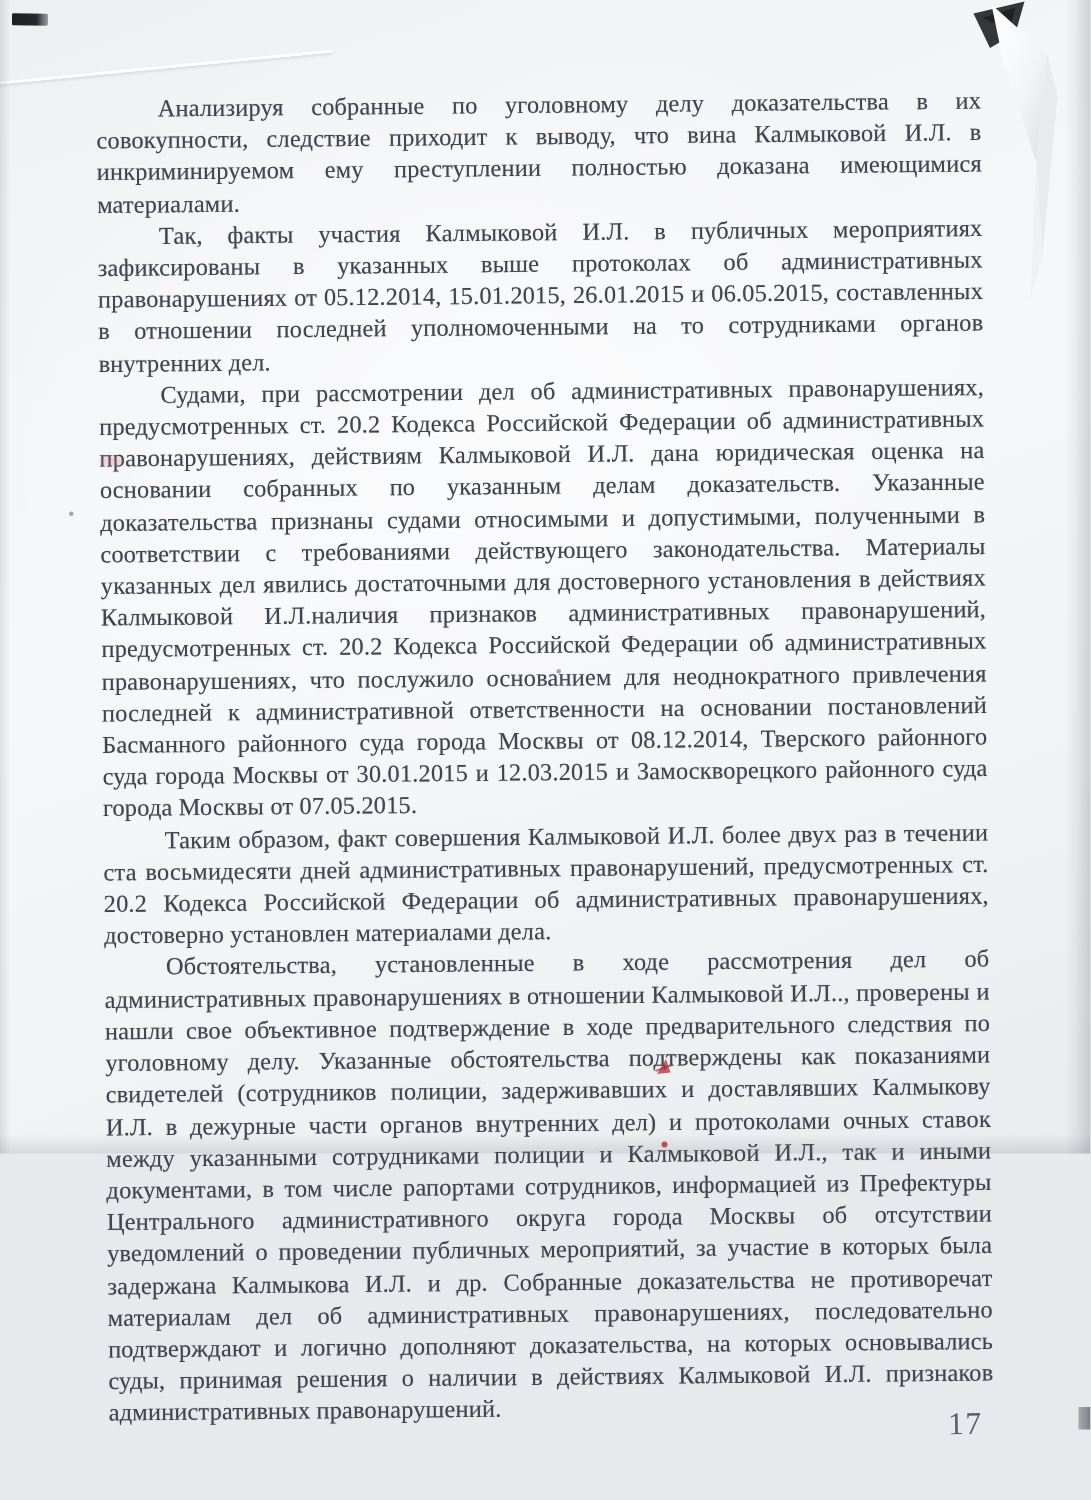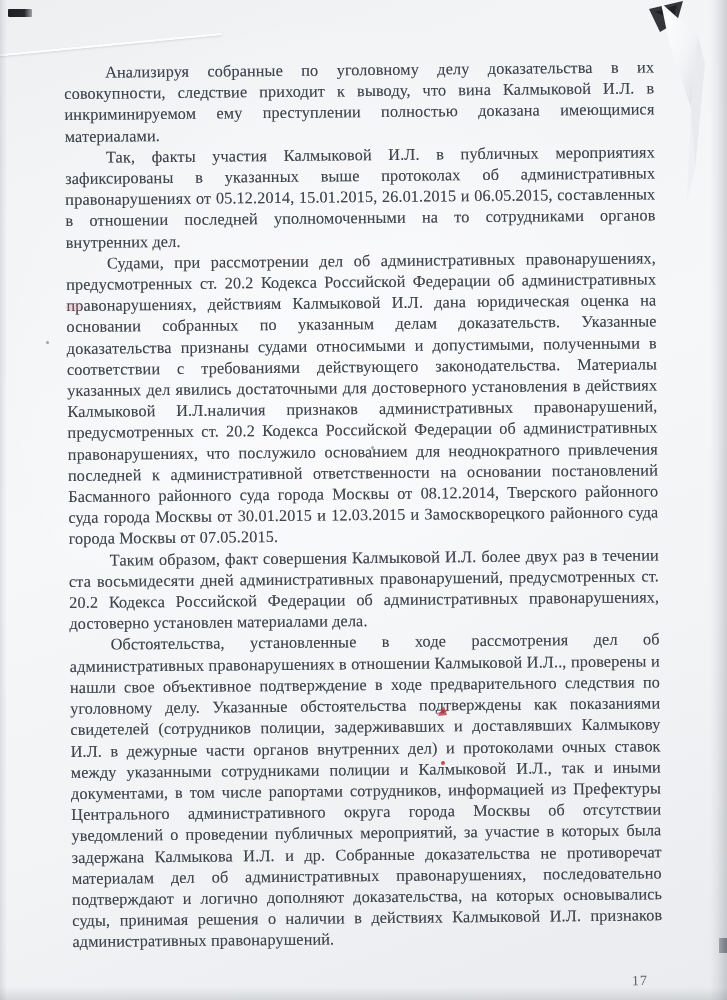--- a/index.html
+++ b/index.html
@@ -2,21 +2,21 @@
 <html lang="ru"><head>
 <meta charset="utf-8">
 <style>
   html,body{margin:0;padding:0;}
   body{
     width:727px;height:1000px;overflow:hidden;
     background:#e7e9ec;
     font-family:"Liberation Serif","DejaVu Serif",serif;
   }
   .scan{
-    position:relative;width:727px;height:1000px;
+    position:relative;width:727px;height:769px;
     background:linear-gradient(160deg,#edeff1 0%,#f3f4f6 18%,#f6f7f9 45%,#f2f3f5 70%,#e9ebee 100%);
   }
   
   .sheen{
     position:absolute;inset:0;pointer-events:none;
     background:radial-gradient(ellipse 70% 55% at 46% 38%, rgba(255,255,255,0.55), rgba(255,255,255,0) 70%);
   }
   
   .edge-right{
     position:absolute;top:0;right:0;width:17px;height:100%;
@@ -51,22 +51,22 @@
     font-size:16.3px;line-height:21.2px;
     text-align:justify;
     letter-spacing:0.1px;
     transform:rotate(-0.55deg);
     transform-origin:0 0;
     text-shadow:0 0 0.6px rgba(64,69,77,0.45);
   }
   .textblock p{margin:0;text-indent:41px;}
   
   .page-number{
-    position:absolute;left:632px;top:973px;
-    font-size:14px;color:#5a5f68;letter-spacing:1px;
+    position:absolute;left:632px;top:937px;
+    font-size:21px;color:#5a5f68;letter-spacing:1px;
     transform:rotate(-1deg);
   }
   
   .red-asterisk{position:absolute;left:435px;top:704px;width:16px;height:15px;}
   .red-dot{
     position:absolute;left:441px;top:761px;width:4px;height:4px;border-radius:50%;
     background:rgba(178,56,48,0.85);
   }
   .pink-smudge{
     position:absolute;left:66px;top:304px;width:16px;height:7px;border-radius:50%;

